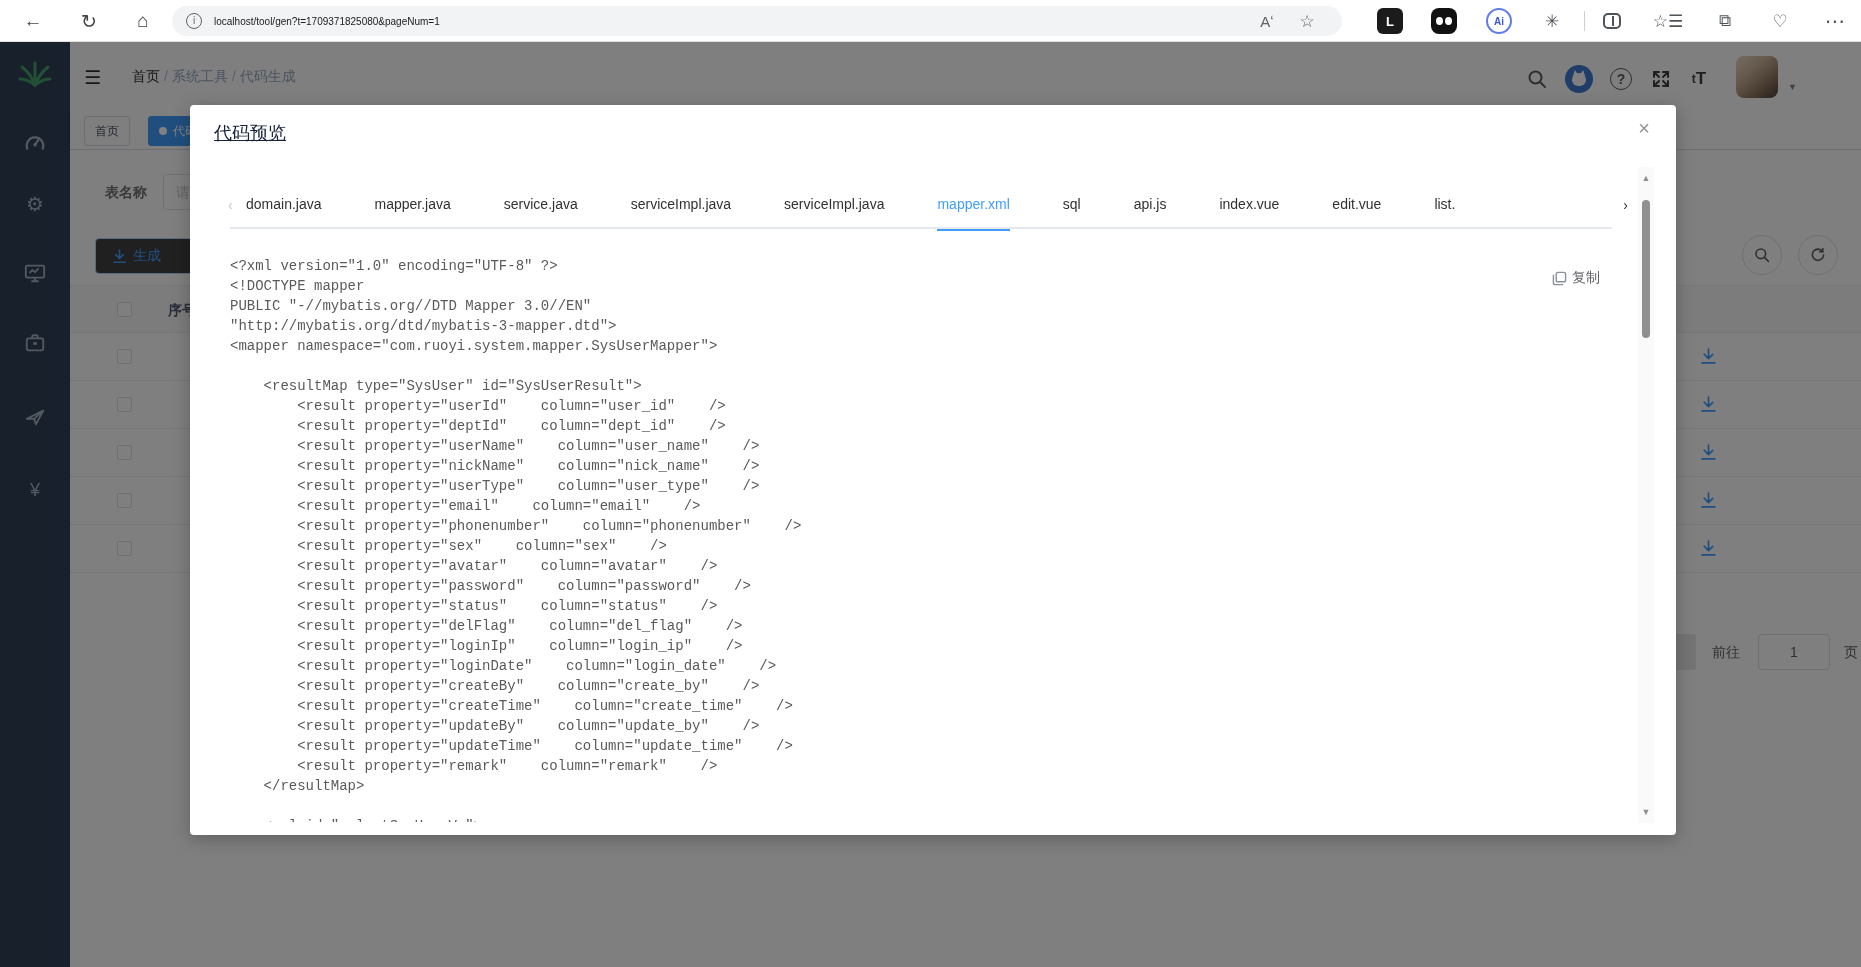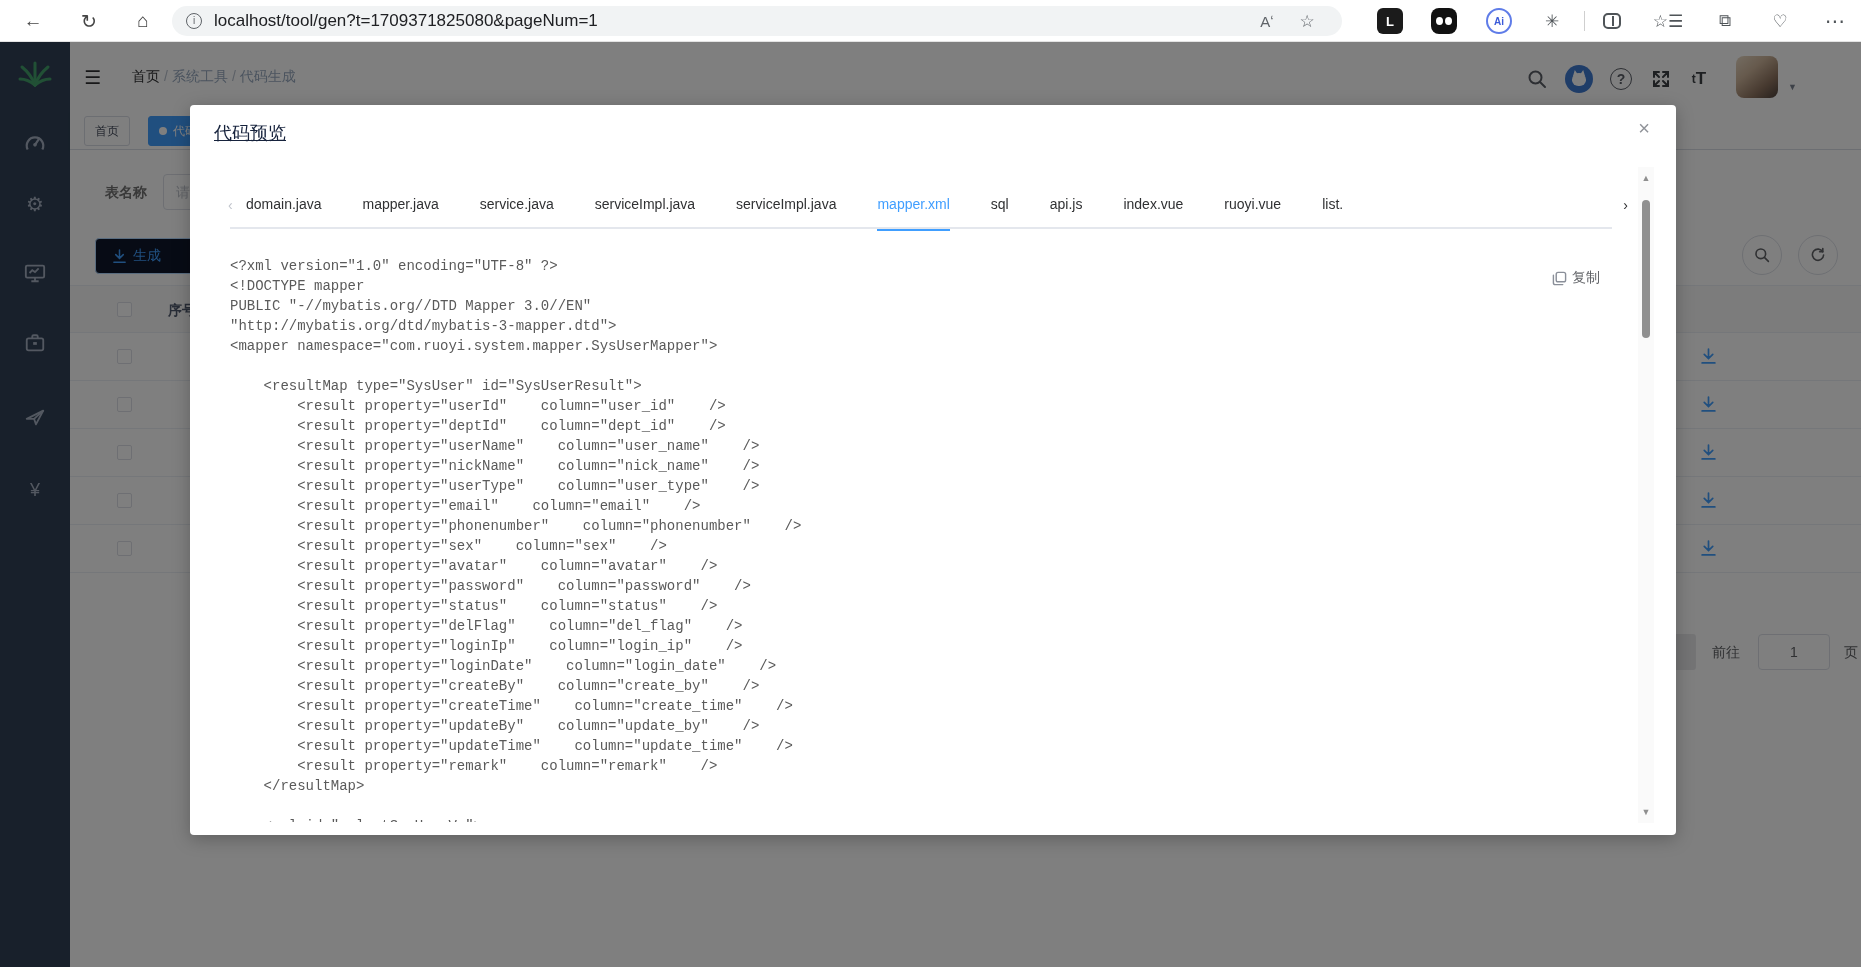--- a/index.html
+++ b/index.html
@@ -9,21 +9,21 @@
   
   #browser-bar { position:absolute; left:0; top:0; width:1861px; height:42px;
     background:#ffffff; border-bottom:1px solid #e3e3e3; z-index:100; }
   .nav-ic { position:absolute; top:0; height:42px; display:flex; align-items:center;
     justify-content:center; width:30px; color:#454545; font-size:19px; }
   #url-pill { position:absolute; left:172px; top:6px; width:1170px; height:30px;
     border-radius:15px; background:#f1f3f4; display:flex; align-items:center; }
   #url-pill .info-ic { margin-left:14px; width:16px; height:16px; border:1.5px solid #5f6368;
     border-radius:50%; color:#5f6368; font-size:10px; line-height:13px; text-align:center;
     font-style:normal; flex:0 0 auto; }
-  #url-text { margin-left:12px; font-size:17px; color:#202124; white-space:nowrap; }
+  #url-text { margin-left:12px; font-size:10px; color:#202124; white-space:nowrap; }
   .pill-right { position:absolute; top:0; height:30px; display:flex; align-items:center;
     justify-content:center; width:26px; color:#5f6368; font-size:15px; }
   .ext { position:absolute; top:8px; width:26px; height:26px; display:flex;
     align-items:center; justify-content:center; }
   .ext-black { background:#1b1b1b; border-radius:6px; color:#fff; font-weight:bold;
     font-size:13px; }
   .panda { background:#111; border-radius:8px; position:relative; }
   .panda::before,.panda::after { content:""; position:absolute; width:7px; height:8px;
     background:#fff; border-radius:50%; top:9px; }
   .panda::before { left:5px; } .panda::after { right:5px; }
@@ -69,21 +69,21 @@
   .tag .dot { width:8px; height:8px; border-radius:50%; background:#fff; margin-right:6px; }
 
   #content { position:absolute; left:70px; top:108px; width:1791px; height:817px; background:#fff; }
   #tname-label { position:absolute; left:35px; top:24px; height:36px; line-height:36px;
     font-size:14px; font-weight:bold; color:#737373; }
   #tname-input { position:absolute; left:93px; top:24px; width:250px; height:36px;
     border:1px solid #dcdfe6; border-radius:4px; padding:0 12px; font-size:14px; color:#606266;
     background:#fff; outline:none; }
   #tname-input::placeholder { color:#c0c4cc; }
   #gen-btn { position:absolute; left:25px; top:88px; width:140px; height:36px;
-    background:#0f172a; border:1px solid #b3d8ff; border-radius:4px; color:#409EFF;
+    background:#404040; border:1px solid #b3d8ff; border-radius:4px; color:#409EFF;
     font-size:14px; display:flex; align-items:center; padding-left:16px; gap:6px; }
   .circle-btn { position:absolute; top:85px; width:40px; height:40px; border-radius:50%;
     border:1px solid #dcdfe6; background:#fff; display:flex; align-items:center;
     justify-content:center; color:#606266; }
 
   #table-head { position:absolute; left:0; top:135px; width:1791px; height:48px;
     background:#f8f8f9; border-top:1px solid #ebeef5; border-bottom:1px solid #ebeef5; }
   #table-head .seq { position:absolute; left:98px; top:0; line-height:48px; font-size:14px;
     font-weight:bold; color:#515a6e; }
   .cb { position:absolute; left:47px; top:16px; width:15px; height:15px;
@@ -111,21 +111,21 @@
   #modal { position:absolute; left:190px; top:105px; width:1486px; height:730px;
     background:#fff; border-radius:4px; box-shadow:0 4px 18px rgba(0,0,0,.25); z-index:60; }
   #modal-title { position:absolute; left:24px; top:16px; font-size:18px; color:#17233d;text-decoration:underline; }
   #modal-close { position:absolute; right:26px; top:12px; font-size:20px; color:#909399;
     cursor:pointer; }
   #tabs-row { position:absolute; left:40px; top:82px; width:1382px; height:42px;
     border-bottom:2px solid #e4e7ed; }
   .tab-arrow { position:absolute; top:10px; font-size:14px; }
   #tab-left { left:-2px; color:#c0c4cc; }
   #tab-right { right:-16px; color:#303133; }
-  #modal-tabs { position:absolute; left:16px; top:0; display:flex; gap:41px; height:42px; }
+  #modal-tabs { position:absolute; left:16px; top:0; display:flex; gap:53px; height:42px; }
   .tab { font-size:14px; color:#303133; line-height:34px; position:relative; cursor:pointer;
     white-space:nowrap; }
   .tab.active { color:#409EFF;text-align:center; }
   .tab.active::after { content:""; position:absolute; left:0; right:0; bottom:-2px;
     height:2px; background:#409EFF; }
   #copy-link { position:absolute; right:76px; top:164px; display:flex; align-items:center;
     gap:5px; font-size:14px; color:#606266; }
   #code-content { position:absolute; left:40px; top:151px; width:1360px; height:566px;
     overflow:hidden; font-family:"Liberation Mono","DejaVu Sans Mono",monospace;
     font-size:14px; line-height:20px; color:#5a5a5a; white-space:pre; }
@@ -345,21 +345,21 @@
     <div id="modal-tabs">
         <div class="tab">domain.java</div>
         <div class="tab">mapper.java</div>
         <div class="tab">service.java</div>
         <div class="tab">serviceImpl.java</div>
         <div class="tab">serviceImpl.java</div>
         <div class="tab active">mapper.xml</div>
         <div class="tab">sql</div>
         <div class="tab">api.js</div>
         <div class="tab">index.vue</div>
-        <div class="tab">ruoyi.vue</div>
+        <div class="tab">edit.vue</div>
         <div class="tab">list.</div>
       </div>
     <span class="tab-arrow" id="tab-right">›</span>
   </div>
 
   <div id="copy-link">
     <svg width="15" height="15" viewBox="0 0 16 16">
         <rect x="4.5" y="1.5" width="10" height="10" rx="2" fill="none" stroke="#8a8f99" stroke-width="1.5"></rect>
         <path d="M11.5 14.5 h-8 a2 2 0 0 1 -2 -2 v-8" fill="none" stroke="#8a8f99" stroke-width="1.5" stroke-linecap="round"></path>
       </svg>

